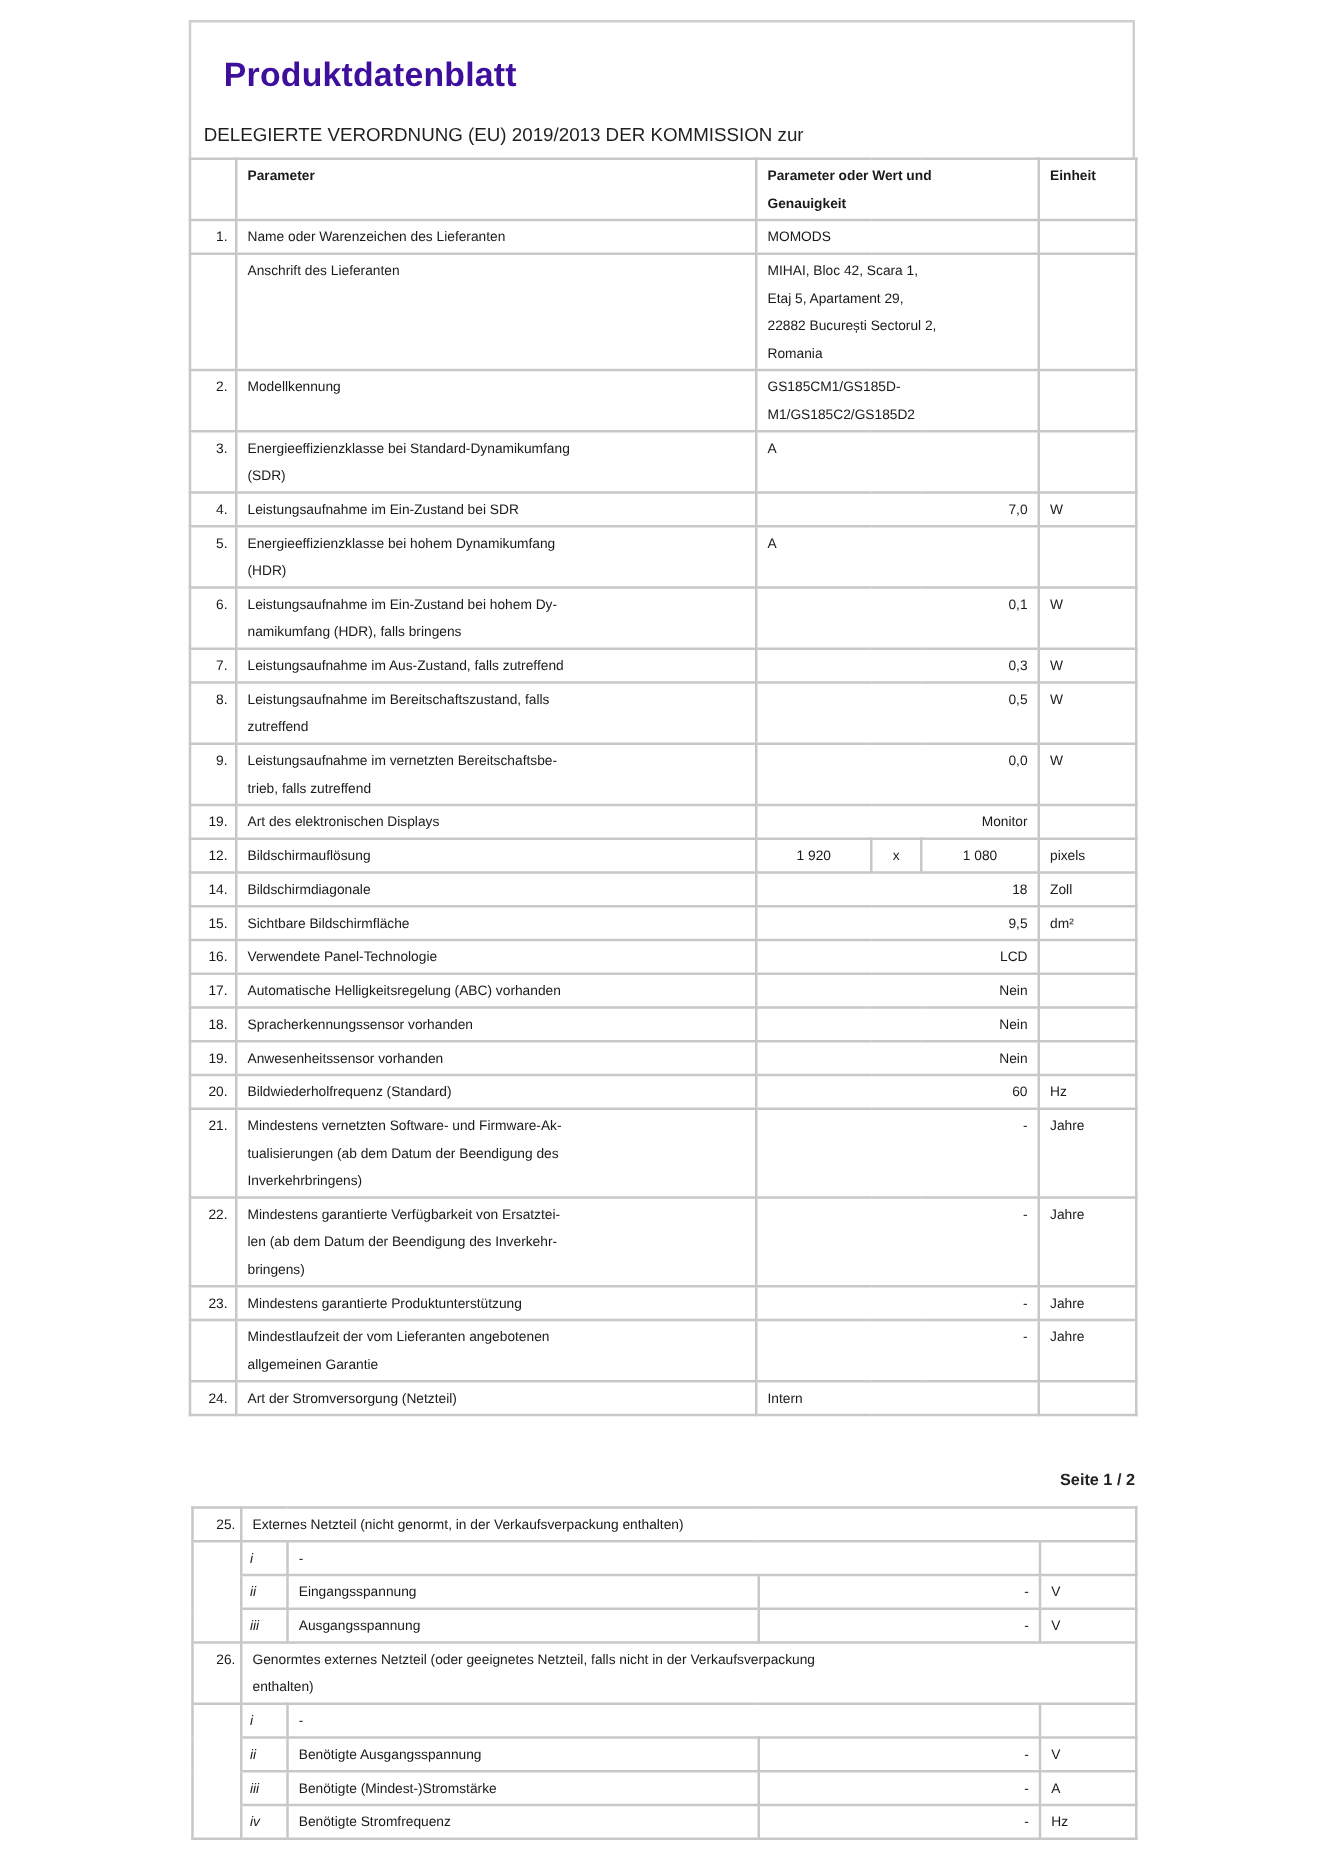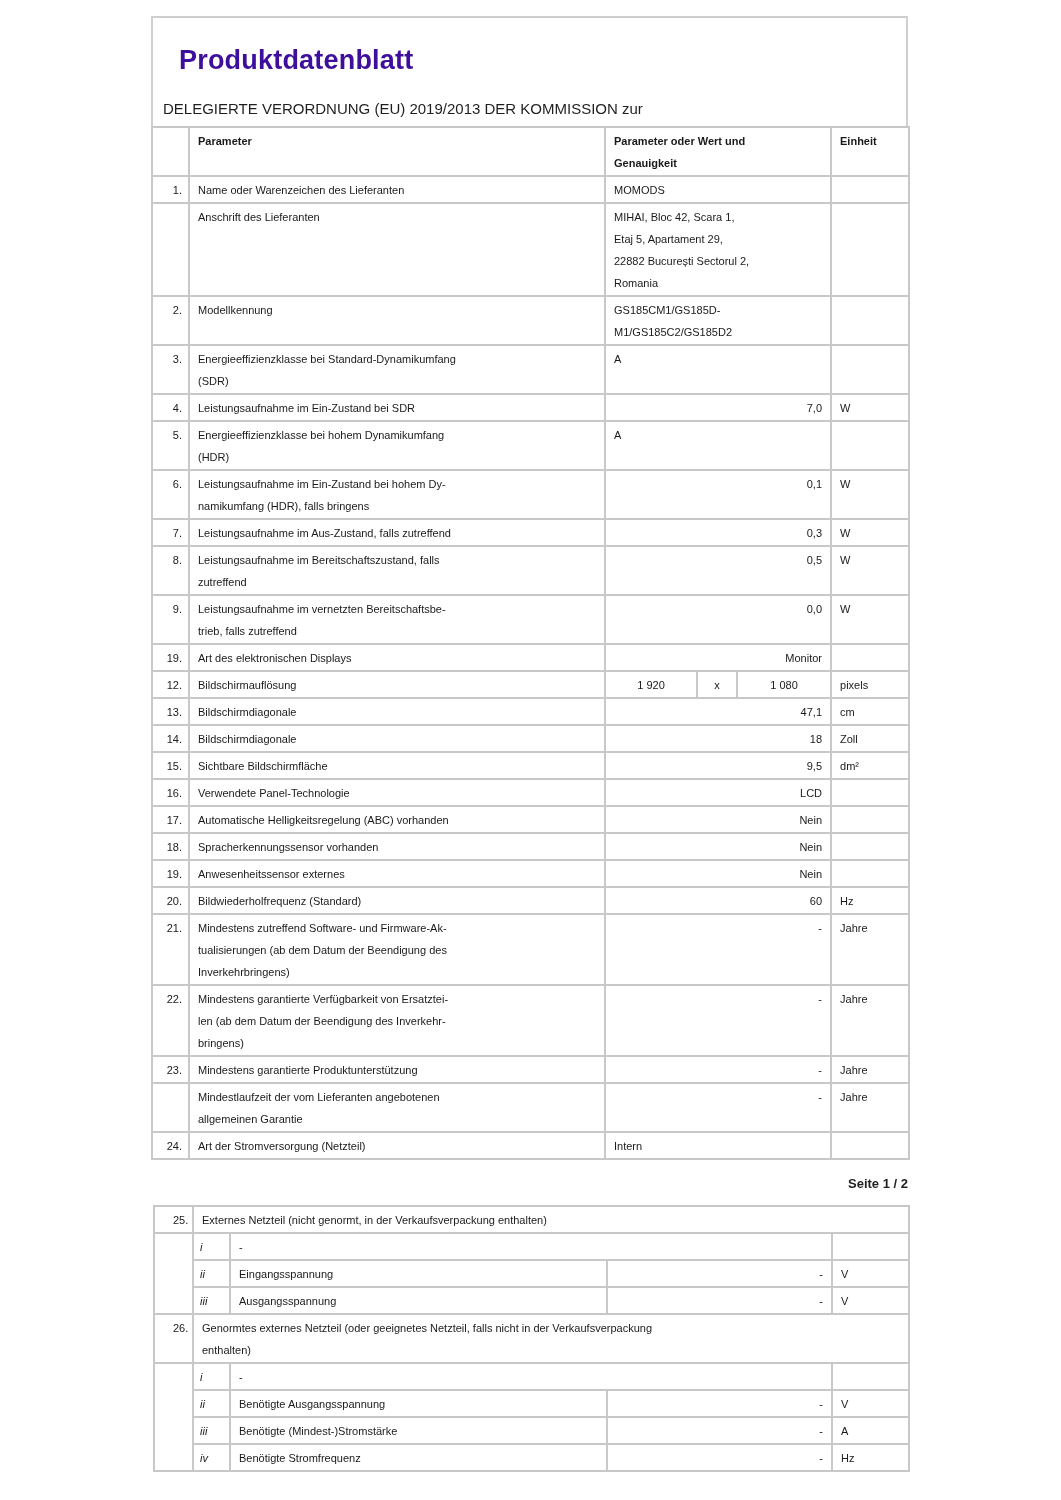--- a/index.html
+++ b/index.html
@@ -142,26 +142,20 @@
         </tr>
         <tr>
           <td class="num">12.</td>
           <td>Bildschirmauflösung</td>
           <td class="center">1 920</td>
           <td class="center">x</td>
           <td class="center">1 080</td>
           <td>pixels</td>
         </tr>
         <tr>
-          <td class="num">13.</td>
-          <td>Bildschirmdiagonale</td>
-          <td colspan="3" class="val-r">47,1</td>
-          <td>cm</td>
-        </tr>
-        <tr>
           <td class="num">14.</td>
           <td>Bildschirmdiagonale</td>
           <td colspan="3" class="val-r">18</td>
           <td>Zoll</td>
         </tr>
         <tr>
           <td class="num">15.</td>
           <td>Sichtbare Bildschirmfläche</td>
           <td colspan="3" class="val-r">9,5</td>
           <td>dm²</td>
@@ -179,34 +173,34 @@
           <td></td>
         </tr>
         <tr>
           <td class="num">18.</td>
           <td>Spracherkennungssensor vorhanden</td>
           <td colspan="3" class="val-r">Nein</td>
           <td></td>
         </tr>
         <tr>
           <td class="num">19.</td>
-          <td>Anwesenheitssensor externes</td>
+          <td>Anwesenheitssensor vorhanden</td>
           <td colspan="3" class="val-r">Nein</td>
           <td></td>
         </tr>
         <tr>
           <td class="num">20.</td>
           <td>Bildwiederholfrequenz (Standard)</td>
           <td colspan="3" class="val-r">60</td>
           <td>Hz</td>
         </tr>
         <tr>
           <td class="num">21.</td>
           <td>
-            <div>Mindestens zutreffend Software- und Firmware-Ak-</div>
+            <div>Mindestens vernetzten Software- und Firmware-Ak-</div>
             <div>tualisierungen (ab dem Datum der Beendigung des</div>
             <div>Inverkehrbringens)</div>
           </td>
           <td colspan="3" class="val-r">-</td>
           <td>Jahre</td>
         </tr>
         <tr>
           <td class="num">22.</td>
           <td>
             <div>Mindestens garantierte Verfügbarkeit von Ersatztei-</div>

